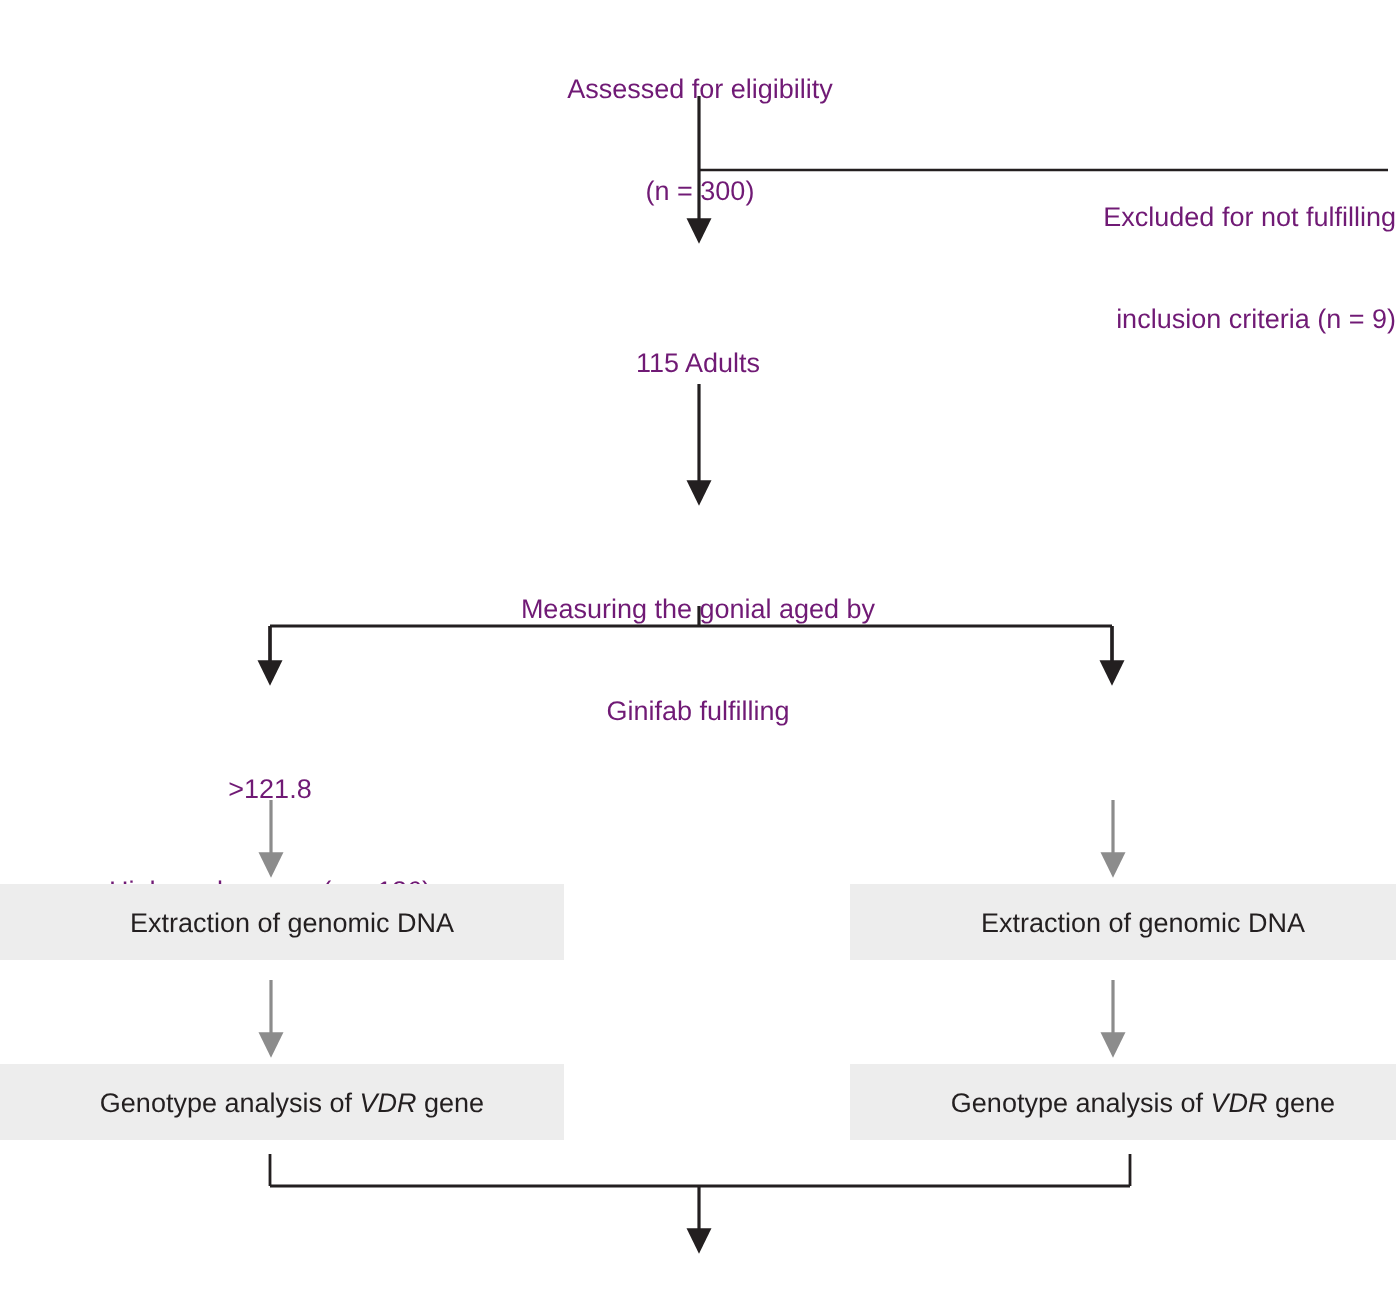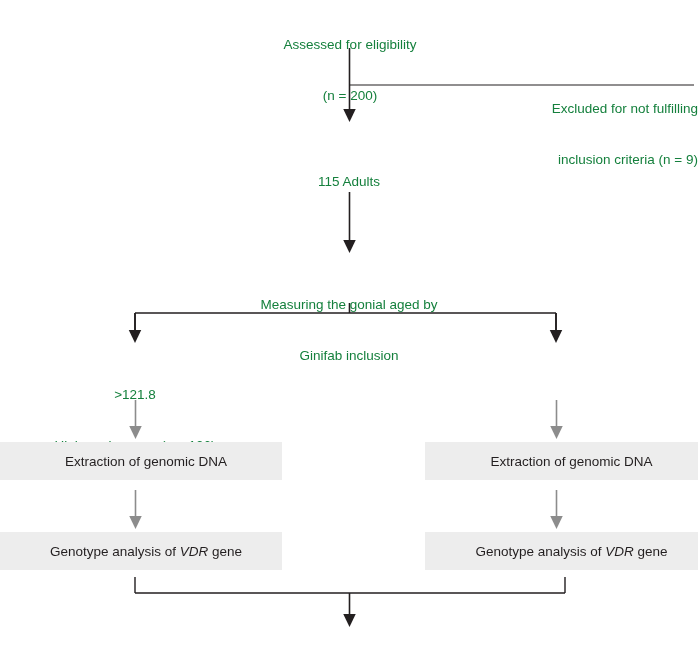--- a/index.html
+++ b/index.html
@@ -16,21 +16,21 @@
     width: 698px;
     height: 645px;
     background: #ffffff;
     overflow: hidden;
   }
   .node-text {
     position: absolute;
     text-align: center;
     font-size: 13.5px;
     line-height: 17px;
-    color: #15803d;
+    color: #701a75;
     white-space: pre;
   }
   .node-text.left-align {
     text-align: left;
   }
   .gray-box {
     position: absolute;
     background: #ededed;
     display: flex;
     align-items: center;
@@ -100,35 +100,35 @@
     </g>
 
     <g>
       <path d="M135,593 L565,593 M135,577 L135,593 M565,577 L565,593" stroke="#231f20" stroke-width="1.4" fill="none"></path>
       <line x1="349.5" y1="593" x2="349.5" y2="616" stroke="#231f20" stroke-width="1.6" marker-end="url(#arrowDark)"></line>
     </g>
   </svg>
 
   <div class="node-text" style="left:240px; top:2px; width:220px;">
     <div>Assessed for eligibility</div>
-    <div>(n = 200)</div>
+    <div>(n = 300)</div>
   </div>
 
   <div class="node-text left-align" style="left:528px; top:66px; width:170px;text-align:right;">
     <div>Excluded for not fulfilling</div>
     <div>inclusion criteria (n = 9)</div>
   </div>
 
   <div class="node-text" style="left:249px; top:139px; width:200px;">
     <div>115 Adults</div>
   </div>
 
   <div class="node-text" style="left:229px; top:262px; width:240px;">
     <div>Measuring the gonial aged by</div>
-    <div>Ginifab inclusion</div>
+    <div>Ginifab fulfilling</div>
   </div>
 
   <div class="node-text" style="left:25px; top:352px; width:220px;">
     <div>&gt;121.8</div>
     <div>High angle group (n = 136)</div>
   </div>
 
 
   <div class="gray-box" style="left:0px; top:442px; width:272px; height:38px;">
     <span>Extraction of genomic DNA</span>

